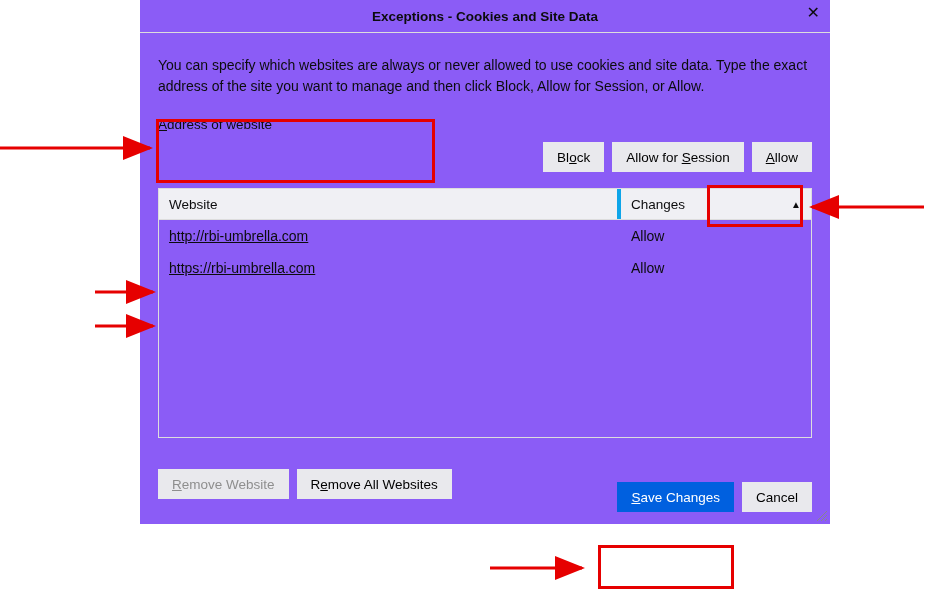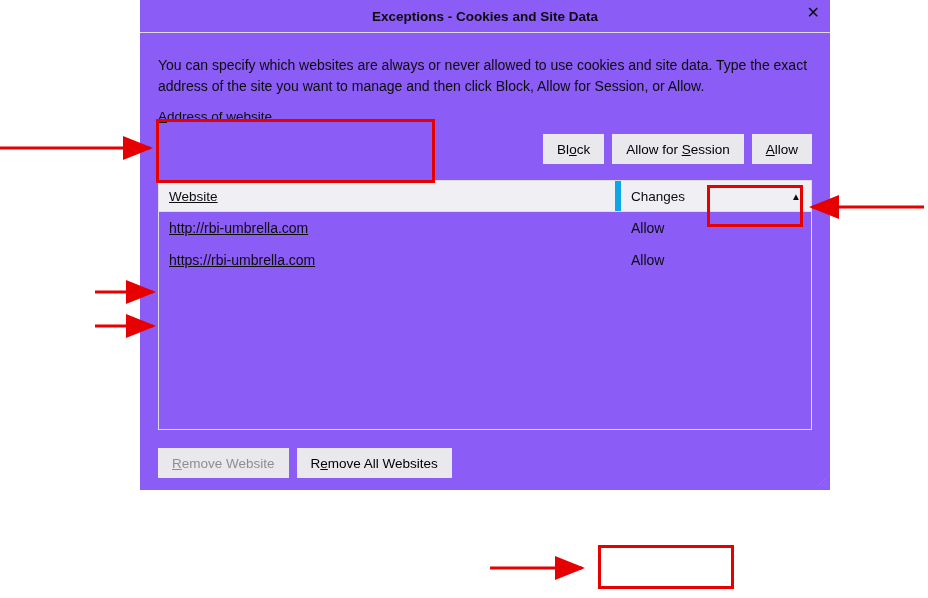--- a/index.html
+++ b/index.html
@@ -44,21 +44,21 @@
     line-height: 1;
     cursor: pointer;
   }
   .content {
     padding: 22px 6px 0 6px;
   }
   .intro {
     font-size: 14px;
     line-height: 1.5;
     color: #0c0c0d;
-    margin-bottom: 12px;
+    margin-bottom: 20px;
   }
   .field-label {
     font-size: 13.5px;
     margin-bottom: 4px;
   }
   .field-label .accel, .accel { text-decoration: underline; }
   .addr-input {
     width: 100%;
     box-sizing: border-box;
     height: 28px;
@@ -101,25 +101,24 @@
     display: flex;
     background: #f0f0f4;
     border-bottom: 1px solid #ddd;
     height: 30px;
     align-items: center;
     font-size: 13.5px;
   }
   .th-website {
     flex: 1 1 auto;
     padding-left: 10px;
-    border-right: 6px solid #0ea5e9;
+    border-right: 4px solid #0ea5e9;
     height: 100%;
     display: flex;
     align-items: center;
-    text-decoration: underline;
   }
   .th-status {
     width: 170px;
     padding: 0 10px;
     display: flex;
     align-items: center;
     justify-content: space-between;
     height: 100%;
   }
   .sort-caret { font-size: 10px; }
@@ -216,20 +215,24 @@
             <div class="c-site">https://rbi-umbrella.com</div>
             <div class="c-status">Allow</div>
           </div>
         </div>
     </div>
 
     <div class="bottom-row">
       <button class="btn" disabled=""><span class="accel">R</span><span>emove Website</span></button>
       <button class="btn"><span>R</span><span class="accel">e</span><span>move All Websites</span></button>
       <div class="spacer"></div>
+      <div class="actions-right">
+        <button class="btn primary"><span class="accel">S</span><span>ave Changes</span></button>
+        <button class="btn"><span>Cancel</span></button>
+      </div>
     </div>
   </div>
 
   <div class="resize-grip">
     <svg width="14" height="14">
       <line x1="3" y1="13" x2="13" y2="3" stroke="#888" stroke-width="1"></line>
       <line x1="7" y1="13" x2="13" y2="7" stroke="#888" stroke-width="1"></line>
       <line x1="11" y1="13" x2="13" y2="11" stroke="#888" stroke-width="1"></line>
     </svg>
   </div>

